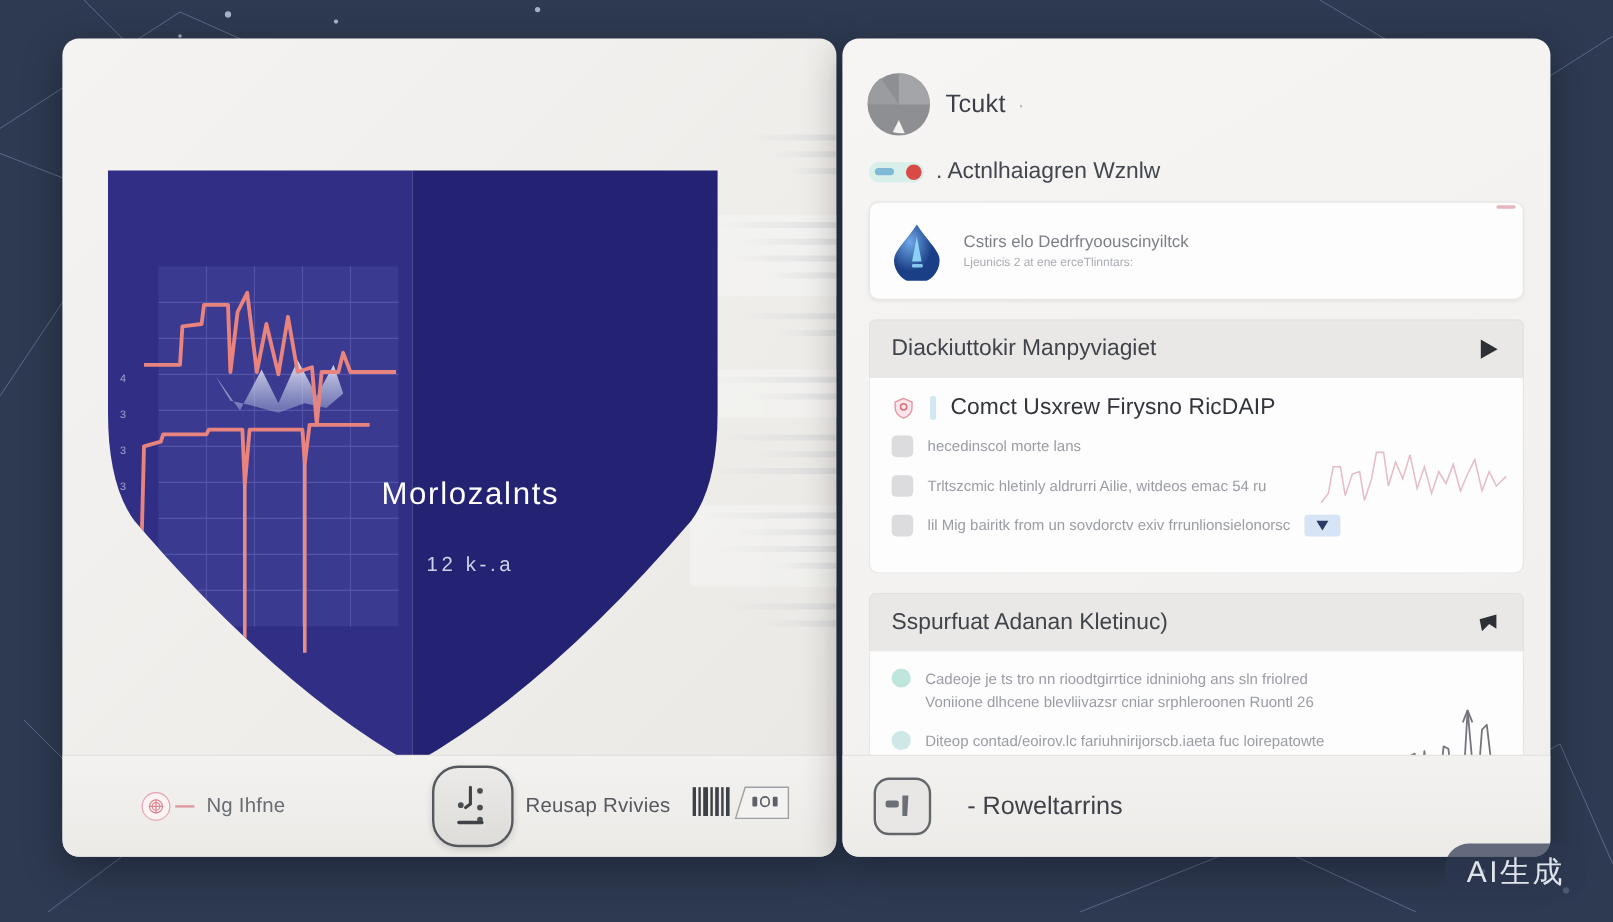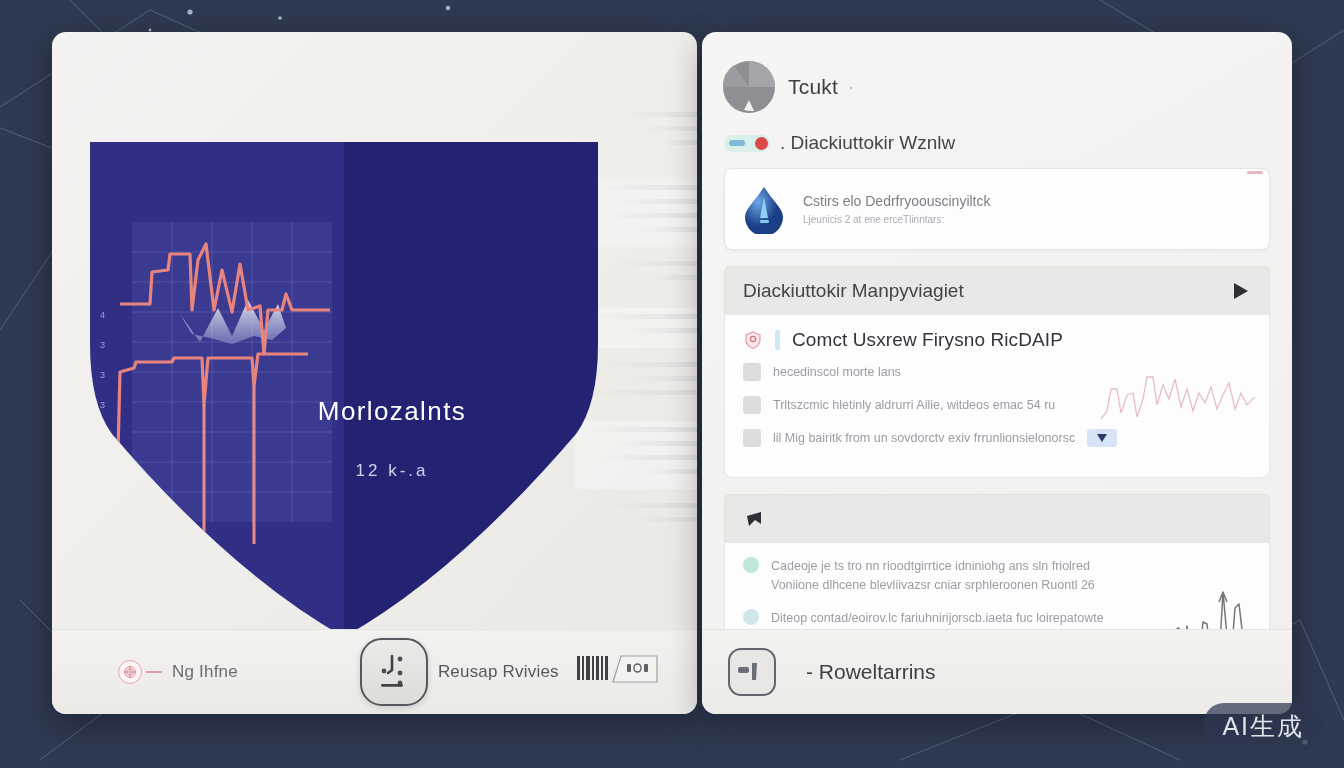--- a/index.html
+++ b/index.html
@@ -266,21 +266,21 @@
       </svg>
       <span class="r-title">Tcukt</span>
       <span style="color:#b7b9be;font-size:18px">·</span>
     </div>
 
     <div class="r-sub-row">
       <span class="badge-pill">
           <b></b>
           <i></i>
         </span>
-      <span class="r-sub">. Diackiuttokir Wznlw</span>
+      <span class="r-sub">. Actnlhaiagren Wznlw</span>
     </div>
   </div>
 
   <div class="card">
     <div class="card-pad" style="display:flex;align-items:center;gap:16px;min-height:52px">
       <svg width="46" height="50" viewBox="0 0 46 50">
         <defs>
             <radialGradient id="dg" cx="35%" cy="30%">
           <stop offset="0%" stop-color="#6fa8e8"></stop>
               <stop offset="100%" stop-color="#1b3f86"></stop>
@@ -334,20 +334,21 @@
     </div>
 
     <svg class="spark" width="160" height="74" viewBox="0 0 160 74">
       <path d="M2 60 L8 52 L12 30 L18 30 L22 54 L28 36 L34 34 L38 58 L44 40 L48 18 L54 18
                L58 46 L64 26 L70 40 L76 20 L82 48 L88 30 L94 52 L100 34 L106 44 L112 28
                L118 50 L124 36 L130 24 L136 50 L142 34 L148 46 L156 38" fill="none" stroke="#e3b2bd" stroke-width="1.3"></path>
     </svg>
   </div>
 
   <div class="sec-head">
+    <span class="sec-head-t">Sspurfuat Adanan Kletinuc)</span>
     <svg width="22" height="22" viewBox="0 0 22 22">
       <path d="M18 4 L18 16 L12 12 L6 18 L4 8 Z" fill="#2e3036"></path>
       </svg>
   </div>
   <div class="sec-body" style="min-height:128px">
     <div class="row" style="align-items:flex-start">
       <span class="row-dot" style="background:#bfe6dd"></span>
       <span class="row-txt" style="white-space:pre-line">Cadeoje je ts tro nn rioodtgirrtice idniniohg ans sln friolred
 Voniione dlhcene blevliivazsr cniar srphleroonen  Ruontl 26</span>
     </div>

